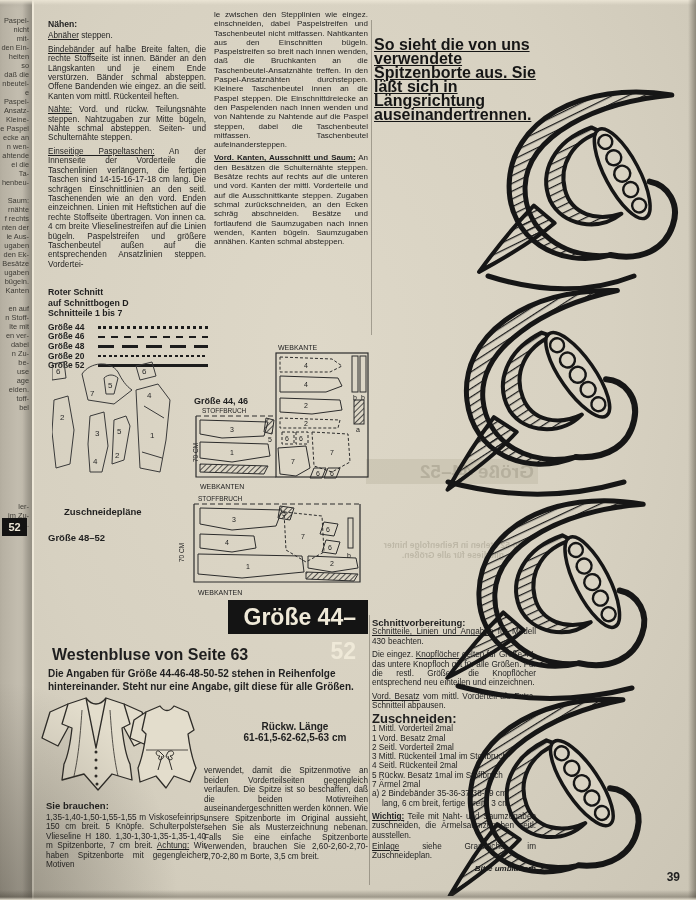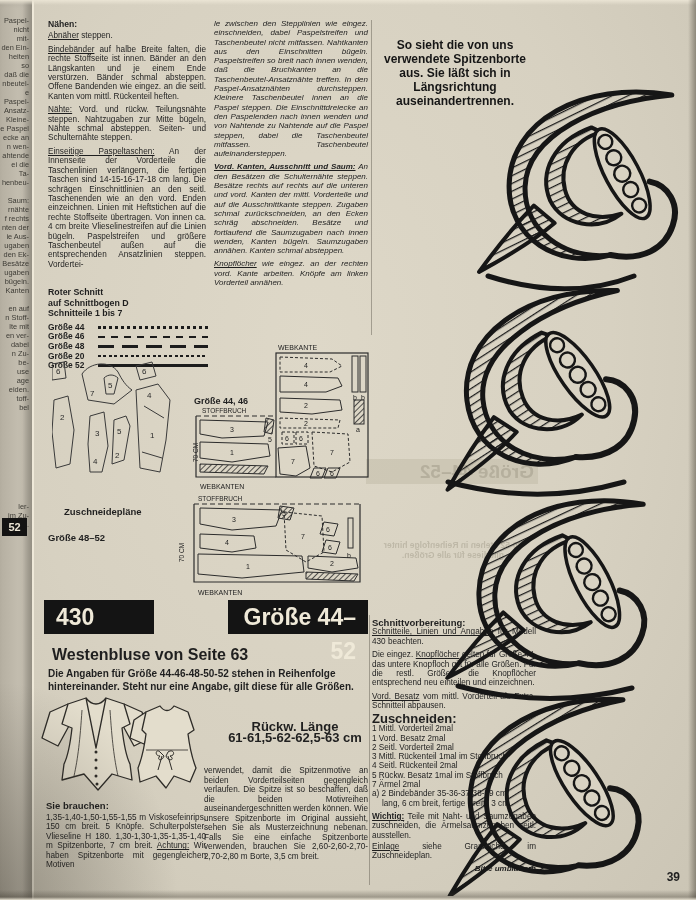--- a/index.html
+++ b/index.html
@@ -32,21 +32,21 @@
   .legend-label{width:50px;font-weight:bold;font-size:8.4px;}
   .ls{flex:1;height:0;margin-top:1px;}
   .ls-44{border-bottom:3px dotted #1c1c1c;}
   .ls-46{background:repeating-linear-gradient(90deg,#1c1c1c 0 7px,transparent 7px 13px);height:2px;}
   .ls-48{background:repeating-linear-gradient(90deg,#1c1c1c 0 16px,transparent 16px 24px);height:2.5px;}
   .ls-50{background:repeating-linear-gradient(90deg,#1c1c1c 0 3px,transparent 3px 5.5px);height:2px;}
   .ls-52{background:#1c1c1c;height:2.5px;}
   
   .black-bar{background:#141414;color:#efe9d8;font-weight:bold;font-size:23px;height:34px;line-height:34px;padding:0 12px;}
   
-  #lace-headline{left:374px;top:38px;width:162px;text-align:center;font-weight:bold;font-size:12px;line-height:14px;color:#161616;}
+  #lace-headline{left:374px;top:38px;width:162px;font-weight:bold;font-size:16px;line-height:14px;color:#161616;text-decoration:underline;}
   
   .ghost{transform:scaleX(-1);color:#a39d8b;opacity:.55;font-weight:bold;}
   #ghost-band{left:366px;top:459px;width:172px;height:25px;background:#c0b9a6;opacity:.5;}
   #ghost-band-txt{left:372px;top:461px;width:162px;font-size:19px;}
   #ghost-lines{left:370px;top:540px;width:166px;font-size:8.5px;line-height:10px;text-align:center;opacity:.5;}
   
   .vrule{width:1px;background:#5a564c;opacity:.45;}
   svg text{font-family:"Liberation Sans",sans-serif;}
   #pageno{right:16px;top:870px;font-weight:bold;font-size:12px;}
   #turn-note{font-style:italic;font-weight:bold;font-size:8px;text-align:right;}
@@ -170,24 +170,23 @@
       <text x="8" y="60">2</text>
       <text x="43" y="76">3</text>
       <text x="41" y="104">4</text>
       <text x="65" y="74">5</text>
       <text x="63" y="98">2</text>
       <text x="95" y="38">4</text>
       <text x="98" y="78">1</text>
     </g>
   </svg>
 
-  <div class="abs col just" style="left:214px;top:19px;width:154px;font-size:8px;line-height:9.3px;font-style:italic;">
+  <div class="abs col just" style="left:214px;top:10px;width:154px;font-size:8px;line-height:9.3px;">
     <p class="para">le zwischen den Stepplinien wie eingez. einschneiden, dabei Paspelstreifen und Taschenbeutel nicht mitfassen. Nahtkanten aus den Einschnitten bügeln. Paspelstreifen so breit nach innen wenden, daß die Bruchkanten an die Taschenbeutel-Ansatznähte treffen. In den Paspel-Ansatznähten durchsteppen. Kleinere Taschenbeutel innen an die Paspel steppen. Die Einschnittdreiecke an den Paspelenden nach innen wenden und von Nahtende zu Nahtende auf die Paspel steppen, dabei die Taschenbeutel mitfassen. Taschenbeutel aufeinandersteppen.</p>
     <p class="para"><span class="u b">Vord. Kanten, Ausschnitt und Saum:</span><span> An den Besätzen die Schulternähte steppen. Besätze rechts auf rechts auf die unteren und vord. Kanten der mittl. Vorderteile und auf die Ausschnittkante steppen. Zugaben schmal zurückschneiden, an den Ecken schräg abschneiden. Besätze und fortlaufend die Saumzugaben nach innen wenden, Kanten bügeln. Saumzugaben annähen. Kanten schmal absteppen.</span></p>
-    <p class="para"><span class="u">Knopflöcher</span><span> wie eingez. an der rechten vord. Kante arbeiten. Knöpfe am linken Vorderteil annähen.</span></p>
   </div>
 
   <div class="vrule abs" style="left:371px;top:20px;height:315px;"></div>
   <div class="vrule abs" style="left:369px;top:615px;height:270px;"></div>
 
   <div id="lace-headline" class="abs">So sieht die von uns verwendete Spitzenborte aus. Sie läßt sich in Längsrichtung auseinandertrennen.</div>
 
   <div id="ghost-band" class="abs"></div>
   <div id="ghost-band-txt" class="abs ghost">Größe 44–52</div>
   <div id="ghost-lines" class="abs ghost">
@@ -283,21 +282,20 @@
       <text x="53" y="53">4</text>
       <text x="129" y="47">7</text>
       <text x="154" y="40">6</text>
       <text x="156" y="58">6</text>
       <text x="175" y="66">b</text>
       <text x="74" y="77">1</text>
       <text x="158" y="74">2</text>
     </g>
   </svg>
 
-  <div class="abs black-bar" style="left:44px;top:600px;width:86px;">430</div>
   <div class="abs black-bar" style="left:228px;top:600px;width:116px;text-align:right;">Größe 44–52</div>
 
   <div class="abs b" style="left:52px;top:646px;font-size:16px;">Westenbluse von Seite 63</div>
   <div class="abs b" style="left:48px;top:668px;width:324px;font-size:10px;line-height:12.5px;">Die Angaben für Größe 44-46-48-50-52 stehen in Reihenfolge hintereinander. Steht nur eine Angabe, gilt diese für alle Größen.</div>
 
   <svg class="abs" style="left:34px;top:690px;" width="170" height="114" viewBox="0 0 170 114">
     <g stroke="#2e2c28" stroke-width="1.3" fill="#e3ddcc" stroke-linejoin="round">
       <polygon points="34,14 16,22 8,48 24,56 36,34"></polygon>
       <polygon points="90,14 108,22 116,48 100,56 88,34"></polygon>
       <path d="M34,14 L52,8 C58,16 66,16 72,8 L90,14 L96,34 L88,38 C90,56 92,66 96,74 L98,90 L78,84 L64,100 L50,84 L28,90 L30,74 C34,66 36,56 38,38 L28,34 Z"></path>
@@ -318,21 +316,21 @@
         <circle cx="62" cy="86" r="1.5"></circle>
         <circle cx="63" cy="94" r="1.5"></circle>
     </g>
   </svg>
 
   <div class="abs" style="left:46px;top:800px;width:160px;">
     <div class="b" style="font-size:9.5px;margin-bottom:2px;">Sie brauchen:</div>
     <div class="body-txt just"><span>1,35-1,40-1,50-1,55-1,55 m Viskosefeinrips, 150 cm breit. 5 Knöpfe. Schulterpolster. Vlieseline H 180. 1,30-1,30-1,35-1,35-1,40 m Spitzenborte, 7 cm breit. </span><span class="u">Achtung:</span><span> Wir haben Spitzenborte mit gegengleichen Motiven</span></div>
   </div>
 
-  <div class="abs b" style="left:224px;top:722px;width:142px;text-align:center;font-size:13px;line-height:10.5px;">
+  <div class="abs b" style="left:224px;top:722px;width:142px;text-align:center;font-size:10px;line-height:10.5px;">
     <div>Rückw. Länge</div>
     <div>61-61,5-62-62,5-63 cm</div>
   </div>
 
   <div class="abs just" style="left:204px;top:766px;width:164px;font-size:8.2px;line-height:9.5px;">verwendet, damit die Spitzenmotive an beiden Vorderteilseiten gegengleich verlaufen. Die Spitze ist so beschaffen, daß die beiden Motivreihen auseinandergeschnitten werden können. Wie unsere Spitzenborte im Original aussieht, sehen Sie als Musterzeichnung nebenan. Falls Sie eine einfache Spitzenborte verwenden, brauchen Sie 2,60-2,60-2,70-2,70-2,80 m Borte, 3,5 cm breit.</div>
 
   <div class="abs" style="left:372px;top:618px;width:164px;font-size:8.2px;line-height:9.4px;">
     <div class="b" style="font-size:9.5px;">Schnittvorbereitung:</div>
     <p class="para just"><span class="u">Schnitteile, Linien und Angaben</span><span> für Modell 430 beachten.</span></p>
     <p class="para just"><span>Die eingez. </span><span class="u">Knopflöcher</span><span> gelten für Größe 44, das untere Knopfloch gilt für alle Größen. Für die restl. Größen die Knopflöcher entsprechend neu einteilen und einzeichnen.</span></p>

